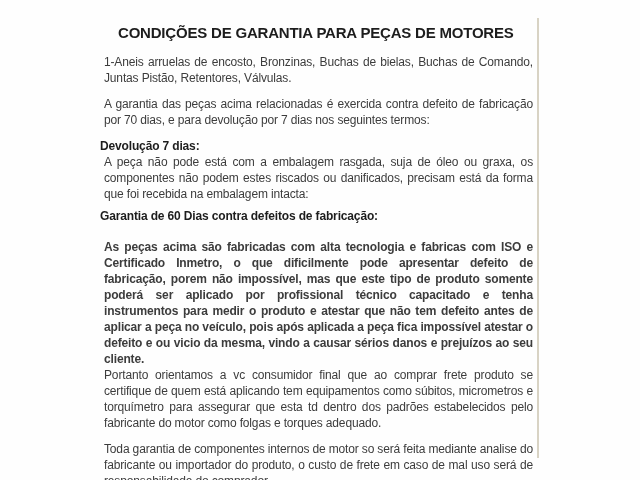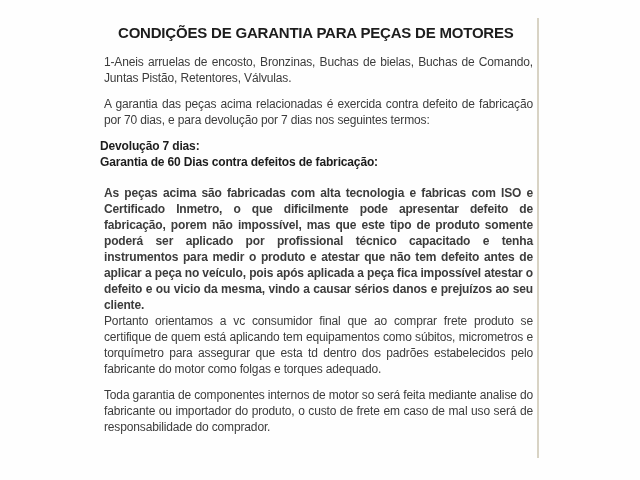--- a/index.html
+++ b/index.html
@@ -60,20 +60,21 @@
 <div class="page">
   <div class="doc">
     <h1 class="title">CONDIÇÕES DE GARANTIA PARA PEÇAS DE MOTORES</h1>
 
     <p class="para">1-Aneis arruelas de encosto, Bronzinas, Buchas de bielas, Buchas de Comando, Juntas Pistão, Retentores, Válvulas.</p>
 
     <p class="para">A garantia das peças acima relacionadas é exercida contra defeito de fabricação por 70 dias, e para devolução por 7 dias nos seguintes termos:</p>
 
     <h2 class="heading">Devolução 7 dias:</h2>
 
+    <p class="para tight">A peça não pode está com a embalagem rasgada, suja de óleo ou graxa, os componentes não podem estes riscados ou danificados, precisam está da forma que foi recebida na embalagem intacta:</p>
 
     <h2 class="heading gap-after">Garantia de 60 Dias contra defeitos de fabricação:</h2>
 
     <p class="para joined">As peças acima são fabricadas com alta tecnologia e fabricas com ISO e Certificado Inmetro, o que dificilmente pode apresentar defeito de fabricação, porem não impossível, mas que este tipo de produto somente poderá ser aplicado por profissional técnico capacitado e tenha instrumentos para medir o produto e atestar que não tem defeito antes de aplicar a peça no veículo, pois após aplicada a peça fica impossível atestar o defeito e ou vicio da mesma, vindo a causar sérios danos e prejuízos ao seu cliente.</p>
 
     <p class="para">Portanto orientamos a vc consumidor final que ao comprar frete produto se certifique de quem está aplicando tem equipamentos como súbitos, micrometros e torquímetro para assegurar que esta td dentro dos padrões estabelecidos pelo fabricante do motor como folgas e torques adequado.</p>
 
     <p class="para">Toda garantia de componentes internos de motor so será feita mediante analise do fabricante ou importador do produto, o custo de frete em caso de mal uso será de responsabilidade do comprador.</p>
   </div>
 

